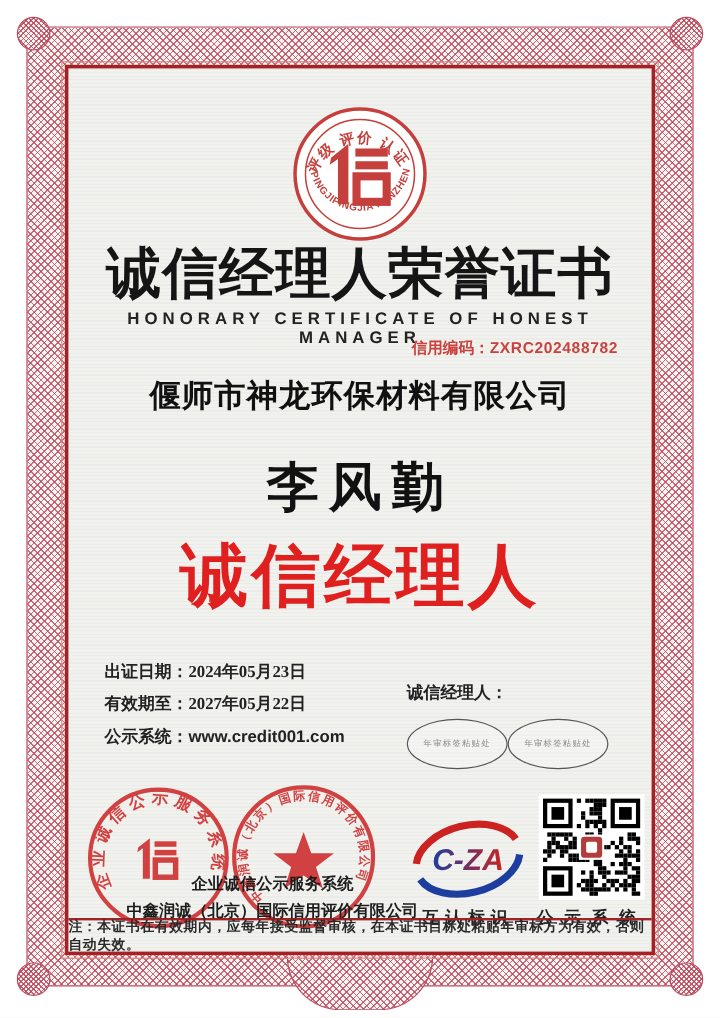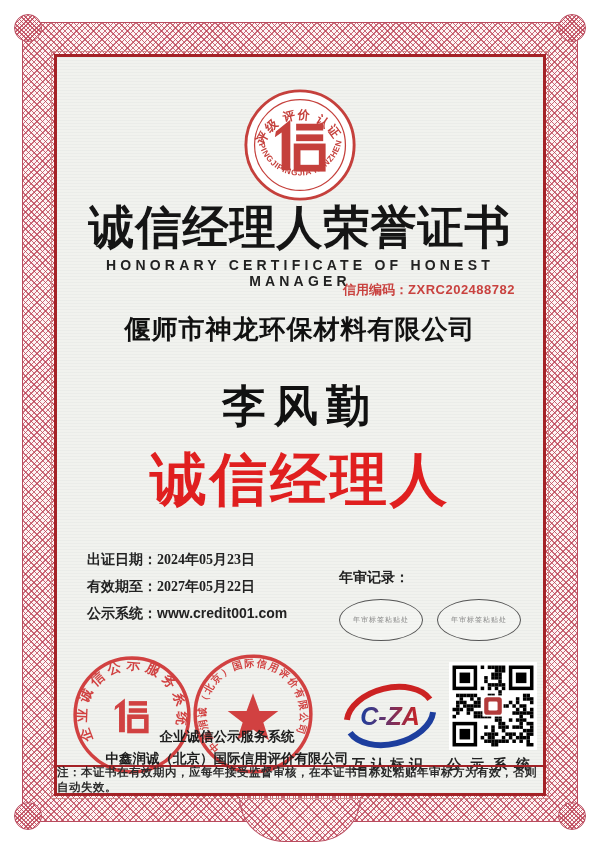--- a/index.html
+++ b/index.html
@@ -52,21 +52,21 @@
   .usc .code{font-family:"Liberation Sans","DejaVu Sans",sans-serif;}
 
   .person{top:320px;font-size:44px;font-weight:bold;color:#111;letter-spacing:8px;}
   .award{top:385px;font-size:57px;font-weight:bold;color:#e01f1f;letter-spacing:3px;}
 
   
   .details{position:absolute;left:30px;top:494px;font-size:14px;font-weight:bold;color:#222;}
   .details .row{margin-bottom:9px;white-space:nowrap;}
   .annual{position:absolute;left:282px;top:512px;width:260px;}
   .annual .al{font-size:14px;font-weight:bold;color:#222;}
-  .ovals{margin-top:12px;display:flex;gap:14px;text-align:right;}
+  .ovals{margin-top:12px;display:flex;gap:0;text-align:right;}
   .oval{width:82px;height:40px;border:1px solid #555;border-radius:50%;
     display:flex;align-items:center;justify-content:center;background:rgba(255,255,255,.25);}
   .oval span{font-size:7px;color:#8a8a8a;letter-spacing:1px;}
 
   
   .seals{position:absolute;left:0;right:0;top:595px;height:145px;}
   .seal-left{position:absolute;left:14px;top:2px;width:122px;height:122px;opacity:.92;}
   .seal-right{position:absolute;left:134px;top:0px;width:124px;height:124px;opacity:.92;}
   .issuer1{position:absolute;left:0;top:76px;width:340px;text-align:center;
     font-size:13.5px;font-weight:bold;color:#1d1d1d;z-index:5;}
@@ -142,21 +142,21 @@
       </div>
       <div class="row">
         <span>有效期至：</span><span>2027年05月22日</span>
       </div>
       <div class="row">
         <span>公示系统：</span><span class="sans">www.credit001.com</span>
       </div>
     </div>
 
     <div class="annual">
-      <div class="al">年审记录：</div>
+      <div class="al">诚信经理人：</div>
       <div class="ovals">
         <div class="oval">
           <span>年审标签粘贴处</span>
         </div>
         <div class="oval">
           <span>年审标签粘贴处</span>
         </div>
       </div>
     </div>
 

